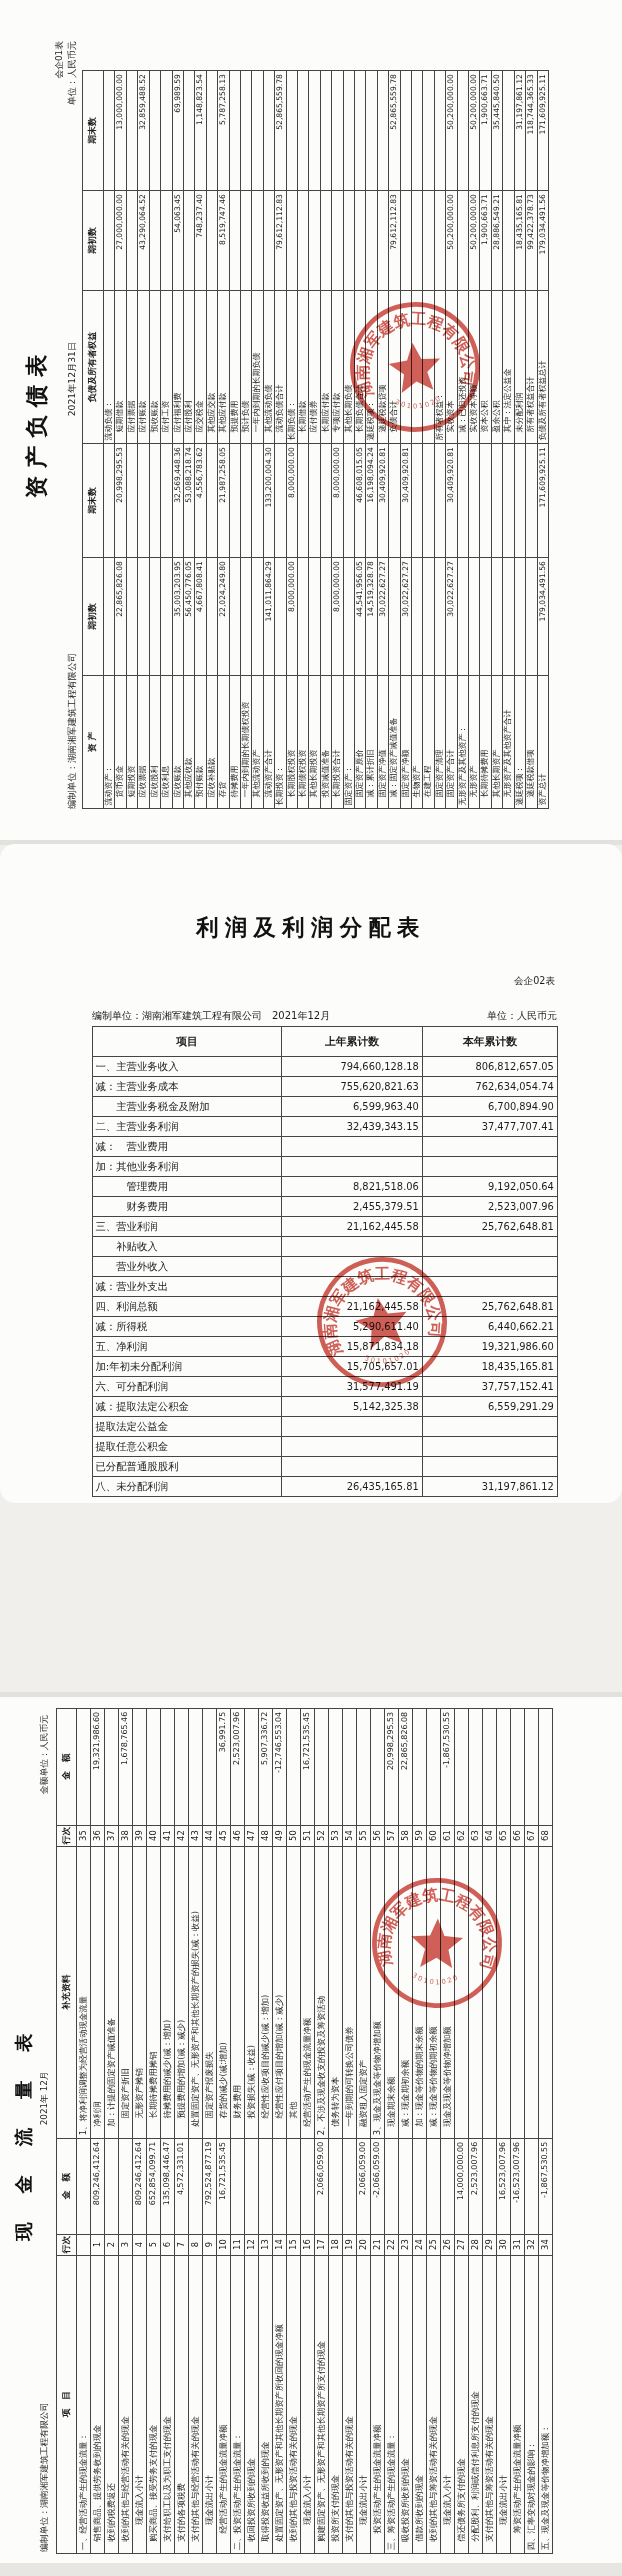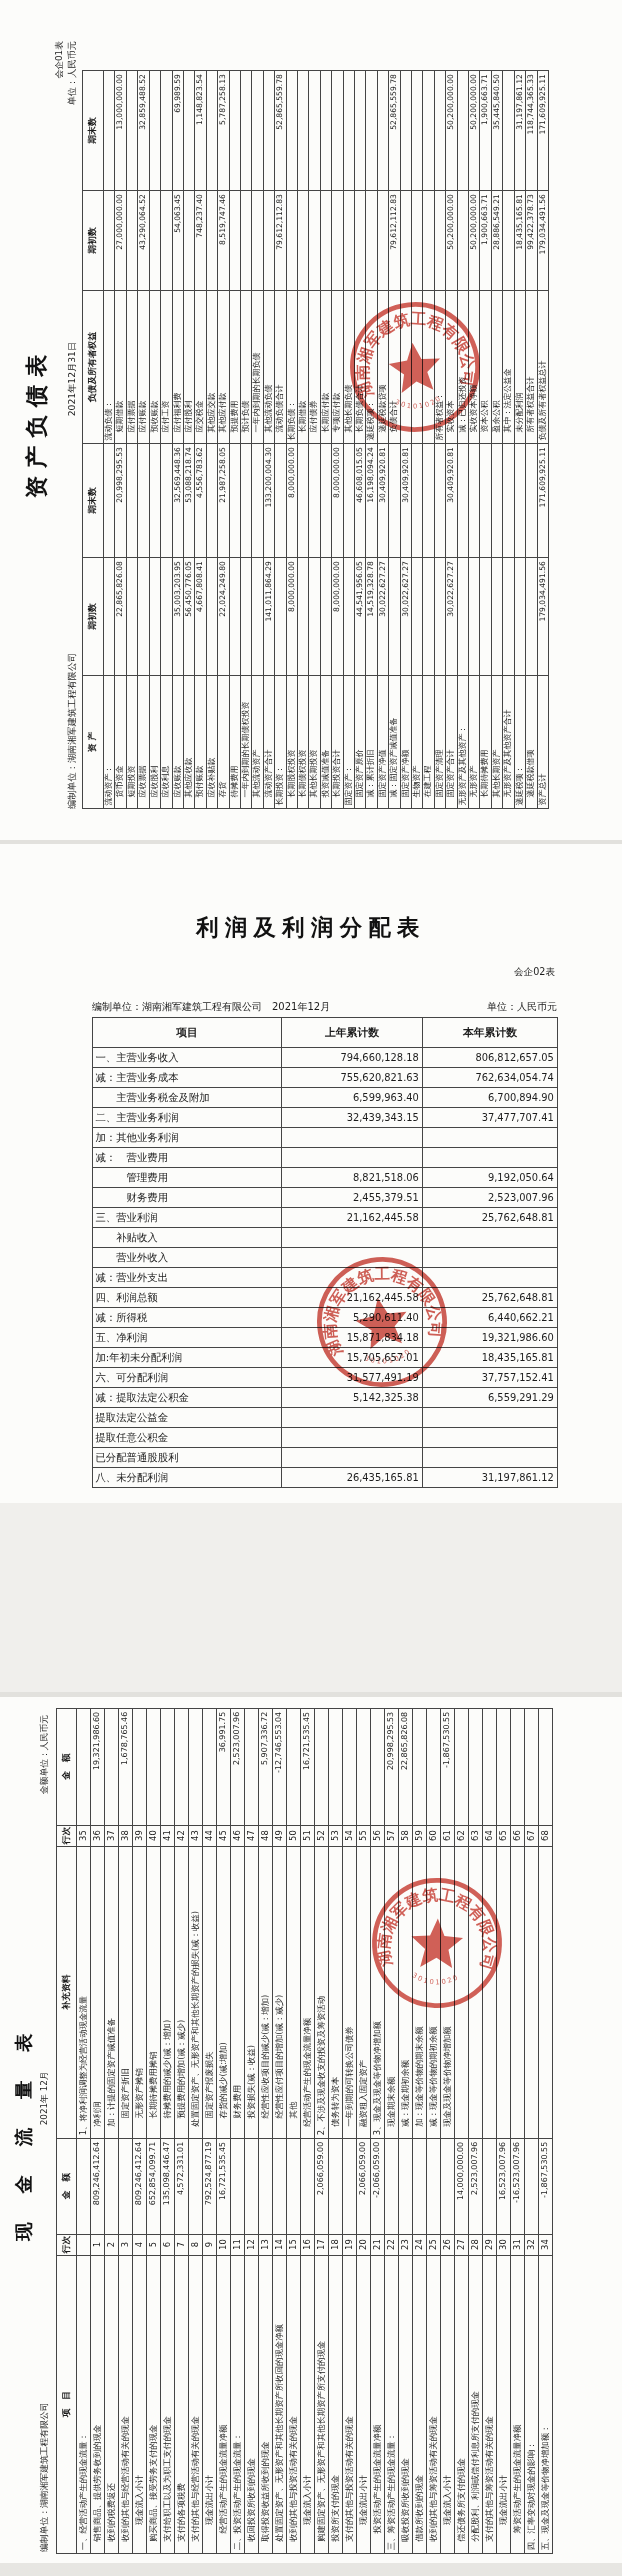--- a/index.html
+++ b/index.html
@@ -1,21 +1,21 @@
 <!DOCTYPE html>
 <html style="font-size:12.8px"><head>
 <meta charset="utf-8">
 <style>
   * { margin:0; padding:0; box-sizing:border-box; }
   html,body { width:622px; }
   body { height:2576px; position:relative; background:#f0efec;
          font-family:"DejaVu Sans","Liberation Sans",sans-serif; color:#1c1c1c; }
   .sheet { position:absolute; left:0; width:622px; background:#fcfcfa; overflow:hidden; }
   #sheet1 { top:0; height:840px; }
-  #sheet2 { top:844px; height:659px; }
+  #sheet2 { top:844px; height:659px;border-radius:15px; }
   #sheet3 { top:1697px; height:867px; }
   .page-sep { position:absolute; left:0; width:622px; height:4.8px; background:#e2e1dd; }
   #sep1 { top:840px; } #sep2 { top:1692px; }
   #footer-strip { position:absolute; left:0; top:2563px; width:622px; height:12.8px; background:#e7e6e2; }
 
   
   .rot-outer { position:absolute; overflow:hidden; }
   #rot1 { top:4.8px; left:0; width:622px; height:835px; }
   #rot3 { top:1.6px; left:0; width:622px; height:865px; }
   .rot-inner { position:absolute; top:0; left:0; transform-origin:0 0; background:transparent; }
@@ -23,21 +23,21 @@
   #inner3 { width:865px; height:622px; transform:rotate(-90deg) translateX(-865px); }
 
   .doc-title { text-align:center; font-weight:bold; color:#111; }
   #bs-title  { font-size:22.3px; letter-spacing:8px; margin-top:22.3px; }
   #is-title  { font-size:22.3px; letter-spacing:6.4px;  padding-top:69px; }
   #cf-title  { font-size:18.4px; letter-spacing:11.2px; margin-top:11.2px; }
 
   .meta-right { text-align:right; font-size:8.8px; }
   .meta-row { display:flex; justify-content:space-between; font-size:9.2px; align-items:flex-end; }
   #bs-meta-zone { margin:1.6px 36px 0 31px; }
-  #is-formno { margin:23px 67px 0 0; font-size:9.6px; }
+  #is-formno { margin:32px 67px 0 0; font-size:9.6px; }
   #is-meta { margin:21px 65px 3.2px 92px; font-size:10px; }
   #cf-meta { margin:3.2px 16px 0 12px; font-size:8.8px; }
 
   table { border-collapse:collapse; table-layout:fixed; }
   th,td { border:0.8px solid #454545; white-space:nowrap; overflow:hidden; }
   th { font-weight:bold; }
   td.t { text-align:left;  padding:0 2.4px; }
   td.n { text-align:right; padding:0 3.2px; font-size:0.95em; }
   td.c { text-align:center; padding:0 0.8px; }
 
@@ -462,26 +462,26 @@
           <td class="t">　　主营业务税金及附加</td>
           <td class="n">6,599,963.40</td>
           <td class="n">6,700,894.90</td>
         </tr>
         <tr>
           <td class="t">二、主营业务利润</td>
           <td class="n">32,439,343.15</td>
           <td class="n">37,477,707.41</td>
         </tr>
         <tr>
+          <td class="t">减：　营业费用</td>
+          <td class="n"></td>
+          <td class="n"></td>
+        </tr>
+        <tr>
           <td class="t">加：其他业务利润</td>
-          <td class="n"></td>
-          <td class="n"></td>
-        </tr>
-        <tr>
-          <td class="t">减：　营业费用</td>
           <td class="n"></td>
           <td class="n"></td>
         </tr>
         <tr>
           <td class="t">　　　管理费用</td>
           <td class="n">8,821,518.06</td>
           <td class="n">9,192,050.64</td>
         </tr>
         <tr>
           <td class="t">　　　财务费用</td>

